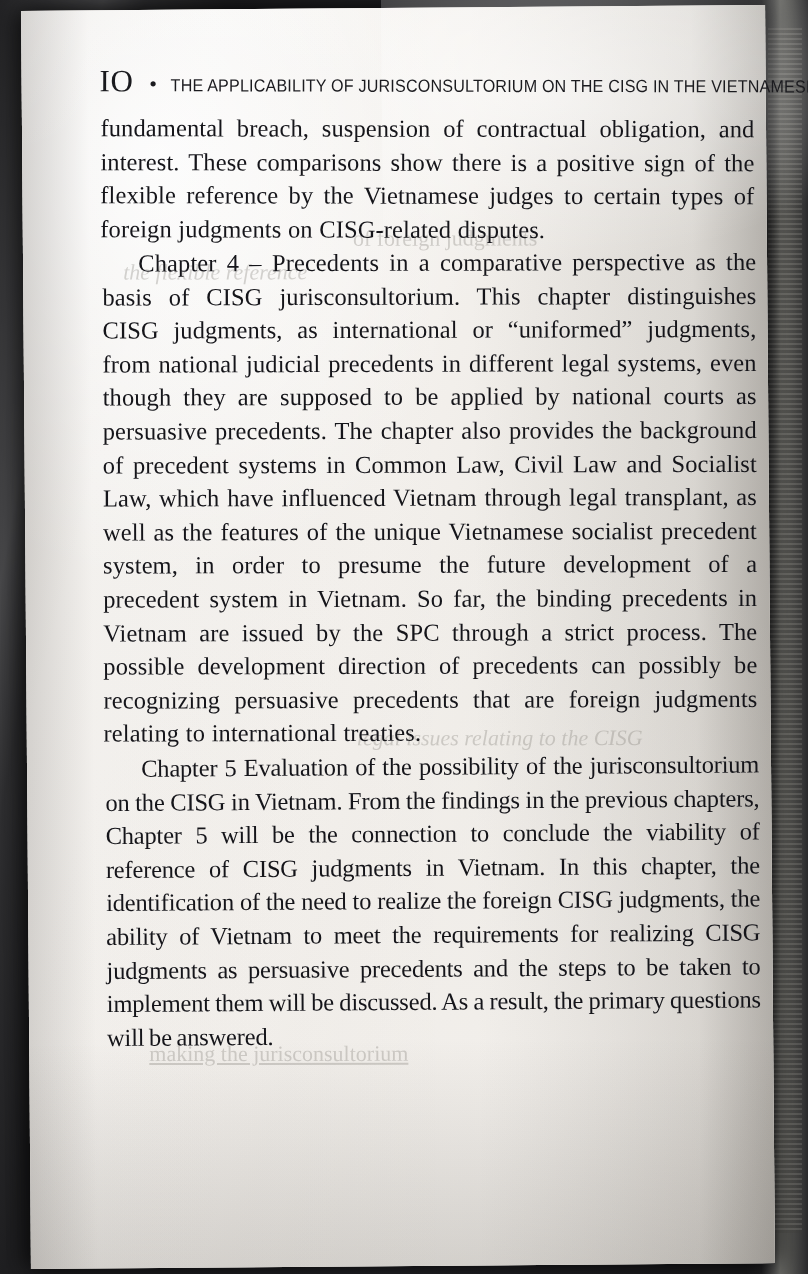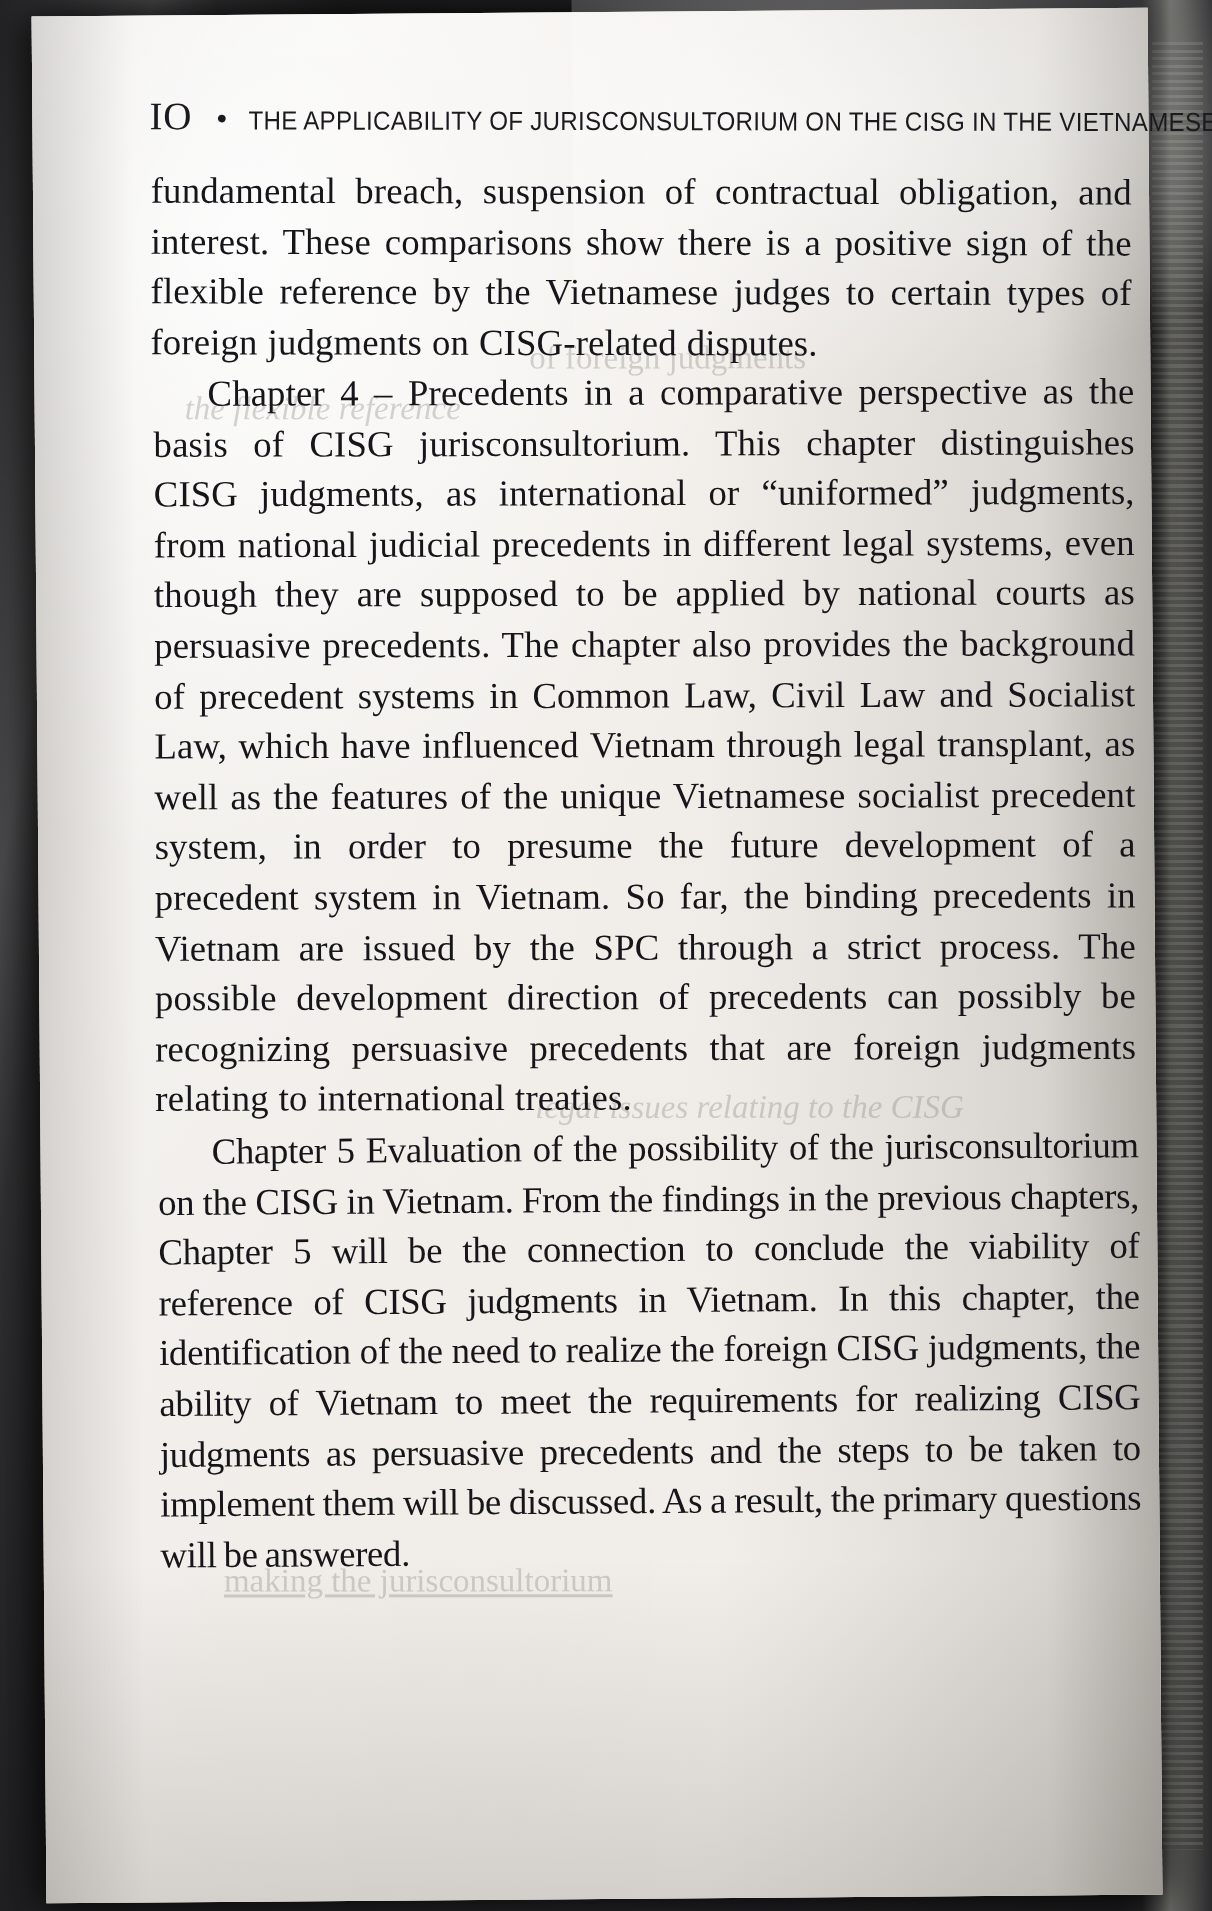--- a/index.html
+++ b/index.html
@@ -84,21 +84,21 @@
   }
 
   .runhead {
     display: flex;
     align-items: baseline;
     gap: 14px;
     height: 34px;
     transform: rotate(0.55deg);
   }
   .folio {
-    font-size: 26px;
+    font-size: 31px;
     letter-spacing: 0.5px;
     font-family: "Liberation Serif", serif;
     color: #1a1a1e;
   }
   .folio-dot {
     font-size: 22px;
     line-height: 1;
     margin-left: 2px;
     color: #1a1a1e;
   }

